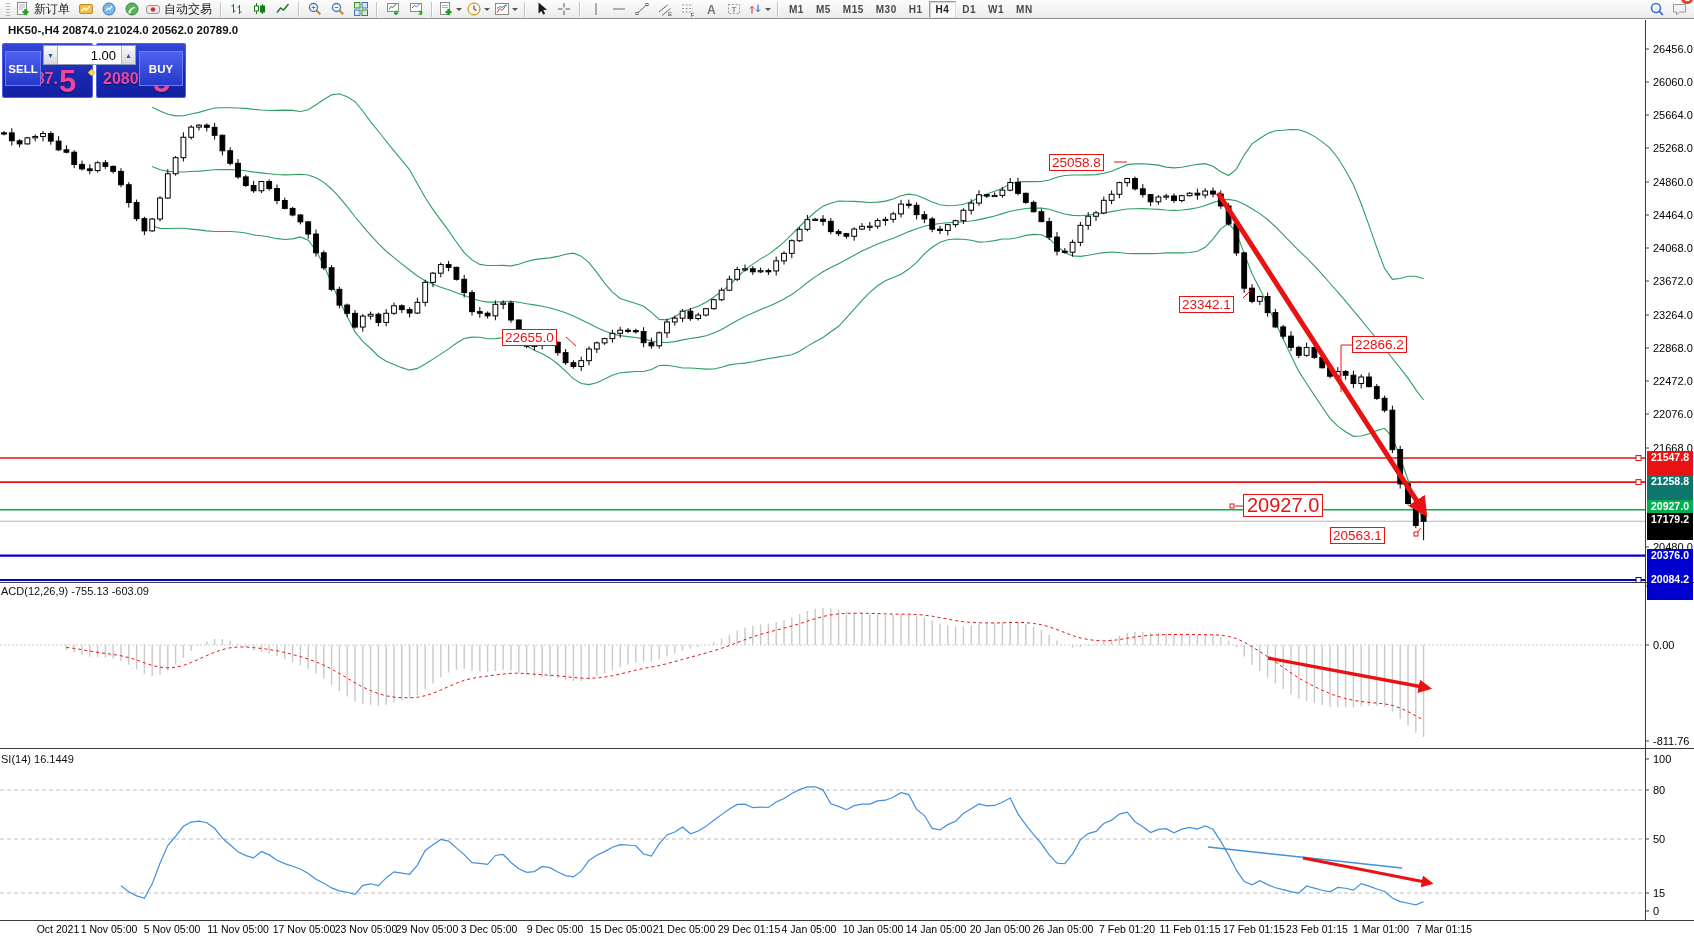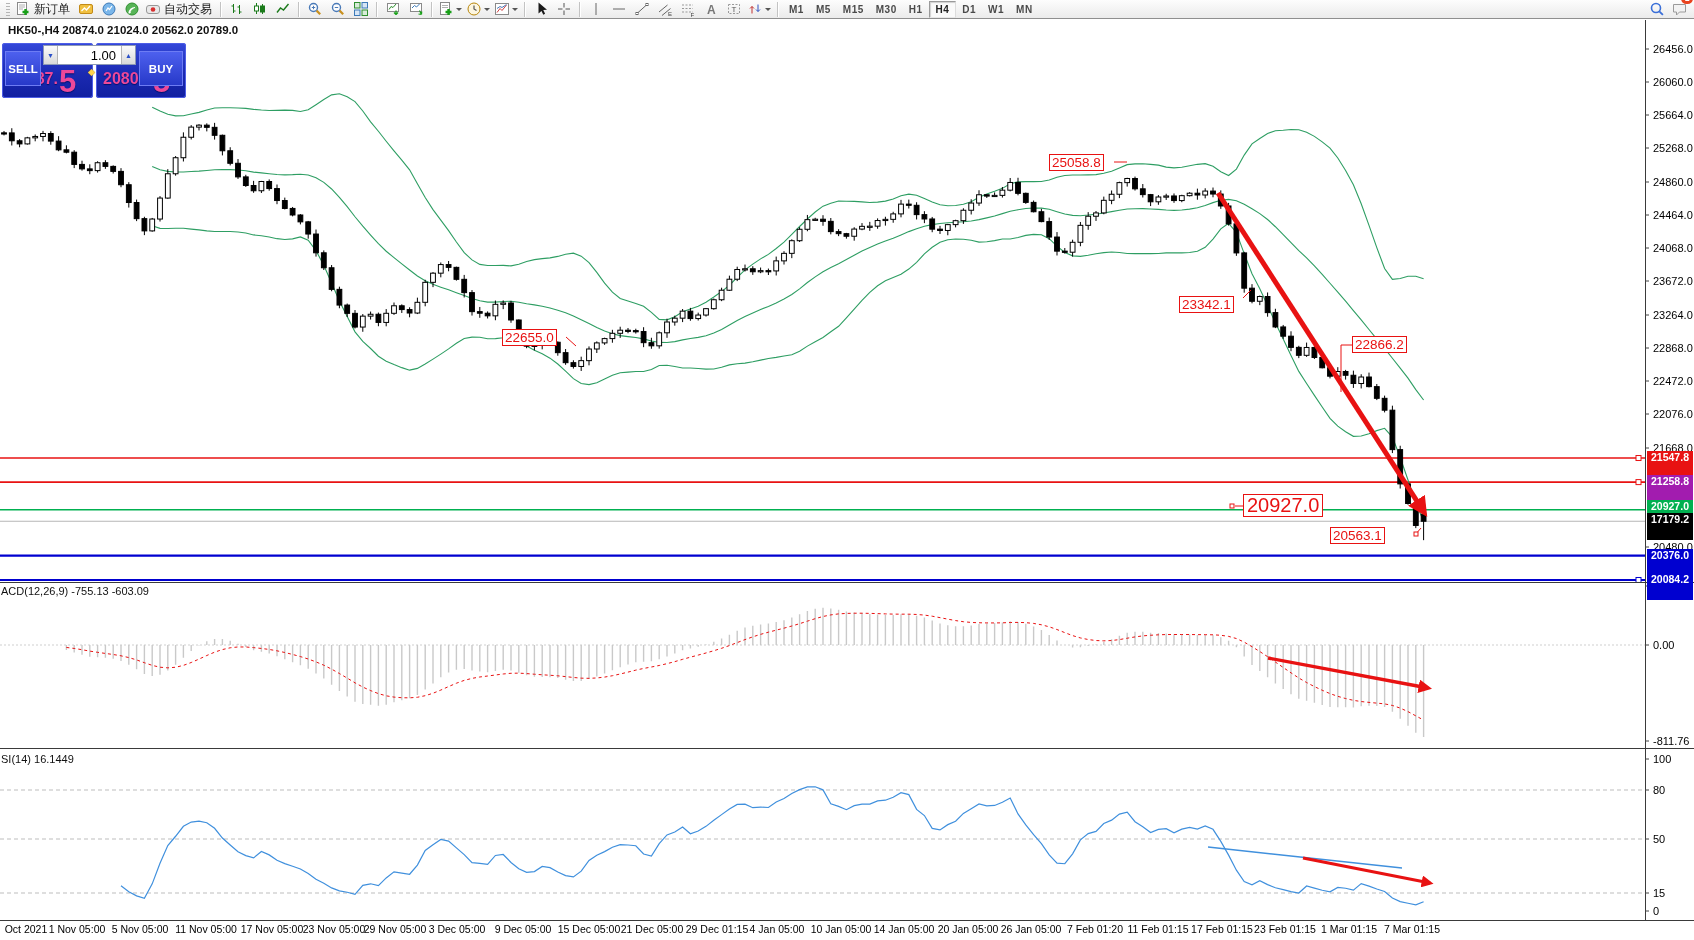--- a/index.html
+++ b/index.html
@@ -19,21 +19,21 @@
 .chatb{position:relative;}
 .badge{position:absolute;right:-2px;top:-1px;min-width:10px;height:11px;border-radius:6px;background:#e8431f;color:#fff;font-size:8.5px;font-weight:700;line-height:11px;text-align:center;padding:0 1px;font-style:normal;}
 
 .chart-wrap{position:absolute;left:0;top:20px;width:1694px;height:920px;background:#fff;}
 #plot{position:absolute;left:0;top:0;}
 #overlay{position:absolute;left:0;top:0;width:1694px;height:920px;}
 .chart-title{position:absolute;left:8px;top:4px;font-size:11.5px;font-weight:700;color:#111;}
 .pane-label{position:absolute;font-size:11px;color:#111;}
 .axl{position:absolute;left:1653px;font-size:11px;color:#000;white-space:nowrap;}
 .tag{position:absolute;left:1647px;width:46px;height:27px;line-height:13px;text-align:center;color:#fff;font-size:10.5px;font-weight:600;}
-.tlb{position:absolute;top:903px;font-size:10.5px;color:#000;transform:translateX(-50%);white-space:nowrap;}
+.tlb{position:absolute;top:903px;font-size:10.5px;color:#000;transform:translateX(-50%);white-space:nowrap;margin-left:32px;}
 .anno{position:absolute;border:1px solid #e81212;background:#fff;color:#e81212;font-size:13.5px;line-height:15px;padding:0 2px;white-space:nowrap;}
 .anno.big{font-size:20px;line-height:21px;padding:0 3px;}
 .axis-strip{position:absolute;background:transparent;}
 .axis-strip.price{left:1646px;top:0;width:48px;height:900px;}
 .axis-strip.time{left:0;top:901px;width:1645px;height:19px;}
 
 .tp{position:absolute;left:2px;top:23px;width:184px;height:55px;}
 .blk{position:absolute;top:0;height:55px;border-radius:3px;background:linear-gradient(#3448da,#1b2ab2 55%,#111fa0);box-shadow:inset 0 0 0 1px #4d5de6;}
 .blk.sell{left:0;width:91px;}
 .blk.buy{left:94px;width:90px;}
@@ -895,21 +895,21 @@
         <div class="axl" style="top: 520.5px;">20480.0</div>
         <div class="axl" style="top: 559.5px;">433.99</div>
         <div class="axl" style="top: 618.5px;">0.00</div>
         <div class="axl" style="top: 714.5px;">-811.76</div>
         <div class="axl" style="top: 732.5px;">100</div>
         <div class="axl" style="top: 763.5px;">80</div>
         <div class="axl" style="top: 812.5px;">50</div>
         <div class="axl" style="top: 866.5px;">15</div>
         <div class="axl" style="top: 884.5px;">0</div>
         <div class="tag" style="top: 431px; background: rgb(232, 18, 18);">21547.8</div>
-        <div class="tag" style="top: 455px; background: #a21caf;">21258.8</div>
+        <div class="tag" style="top: 455px; background: #0f766e;">21258.8</div>
         <div class="tag" style="top: 480px; background: rgb(0, 176, 80);">20927.0</div>
         <div class="tag" style="top: 493px; background: rgb(0, 0, 0);">17179.2</div>
         <div class="tag" style="top: 529px; background: rgb(0, 0, 208);">20376.0</div>
         <div class="tag" style="top: 553px; background: rgb(0, 0, 208);">20084.2</div>
         <div class="tlb" style="left: 26px;">Oct 2021</div>
         <div class="tlb" style="left: 77px;">1 Nov 05:00</div>
         <div class="tlb" style="left: 140px;">5 Nov 05:00</div>
         <div class="tlb" style="left: 206px;">11 Nov 05:00</div>
         <div class="tlb" style="left: 272px;">17 Nov 05:00</div>
         <div class="tlb" style="left: 334px;">23 Nov 05:00</div>
@@ -921,21 +921,21 @@
         <div class="tlb" style="left: 717px;">29 Dec 01:15</div>
         <div class="tlb" style="left: 777px;">4 Jan 05:00</div>
         <div class="tlb" style="left: 841px;">10 Jan 05:00</div>
         <div class="tlb" style="left: 904px;">14 Jan 05:00</div>
         <div class="tlb" style="left: 968px;">20 Jan 05:00</div>
         <div class="tlb" style="left: 1031px;">26 Jan 05:00</div>
         <div class="tlb" style="left: 1095px;">7 Feb 01:20</div>
         <div class="tlb" style="left: 1158px;">11 Feb 01:15</div>
         <div class="tlb" style="left: 1222px;">17 Feb 01:15</div>
         <div class="tlb" style="left: 1285px;">23 Feb 01:15</div>
-        <div class="tlb" style="left: 1349px;">1 Mar 01:15</div>
+        <div class="tlb" style="left: 1349px;">1 Mar 01:00</div>
         <div class="tlb" style="left: 1412px;">7 Mar 01:15</div>
         <div class="anno" style="left: 1049px; top: 134px;">25058.8</div>
         <div class="anno" style="left: 1179px; top: 276px;">23342.1</div>
         <div class="anno" style="left: 1352px; top: 316px;">22866.2</div>
         <div class="anno" style="left: 502px; top: 309px;">22655.0</div>
         <div class="anno big" style="left: 1243px; top: 474px;">20927.0</div>
         <div class="anno" style="left: 1330px; top: 507px;">20563.1</div>
       </div>
     <div class="axis-strip price"></div>
     <div class="axis-strip time"></div>

